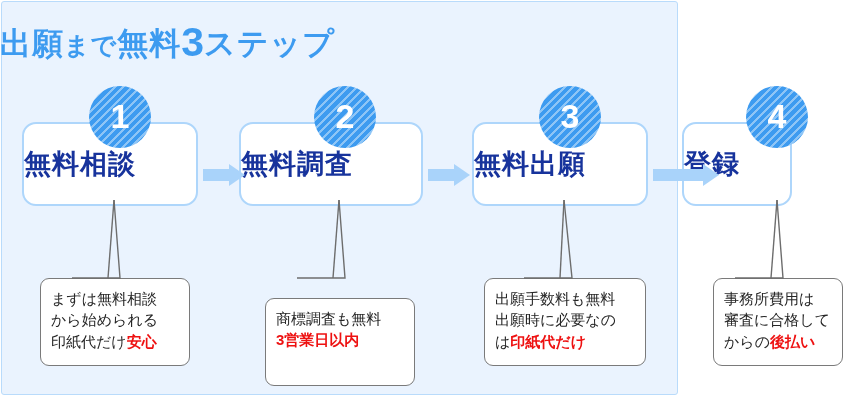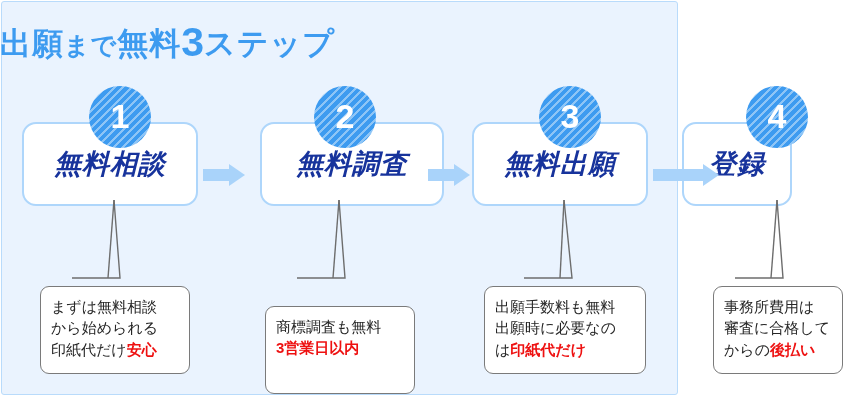--- a/index.html
+++ b/index.html
@@ -34,31 +34,31 @@
   .title .big{font-size:41px;vertical-align:-2px;letter-spacing:0;}
   .title .sm{font-size:25px;}
 
   
   .step{
     position:absolute;top:122px;height:84px;
     background:#ffffff;
     border:2px solid #aed6fb;
     border-radius:14px;
     box-sizing:border-box;
-    display:flex;align-items:center;justify-content:center;font-style:italic;
+    display:flex;align-items:center;
   }
   .step-label{
     color:#17339c;
     font-size:27px;
     font-weight:bold;
     letter-spacing:1px;
     white-space:nowrap;
   }
   #step1{left:22px;width:176px;}
-  #step2{left:260px;width:184px;}
+  #step2{left:239px;width:184px;}
   #step3{left:472px;width:176px;}
   #step4{left:682px;width:110px;}
 
   
   .badge{
     position:absolute;top:86px;width:62px;height:62px;
     border-radius:50%;
     background:
       repeating-linear-gradient(135deg,
         rgba(255,255,255,.42) 0px, rgba(255,255,255,.42) 2px,
@@ -96,21 +96,21 @@
   #arrow2{left:428px;width:42px;}
   #arrow2 .shaft{width:27px;}
   #arrow3{left:653px;width:66px;}
   #arrow3 .shaft{width:51px;}
 
   
   .connector{position:absolute;z-index:1;}
 
   
   .caption{
-    position:absolute;top:286px;
+    position:absolute;top:278px;
     background:#ffffff;
     border:1.5px solid #7a7a7a;
     border-radius:9px;
     box-sizing:border-box;
     padding:9px 10px 8px;
   }
   .caption p{
     margin:0;
     color:#262626;
     font-size:15px;

